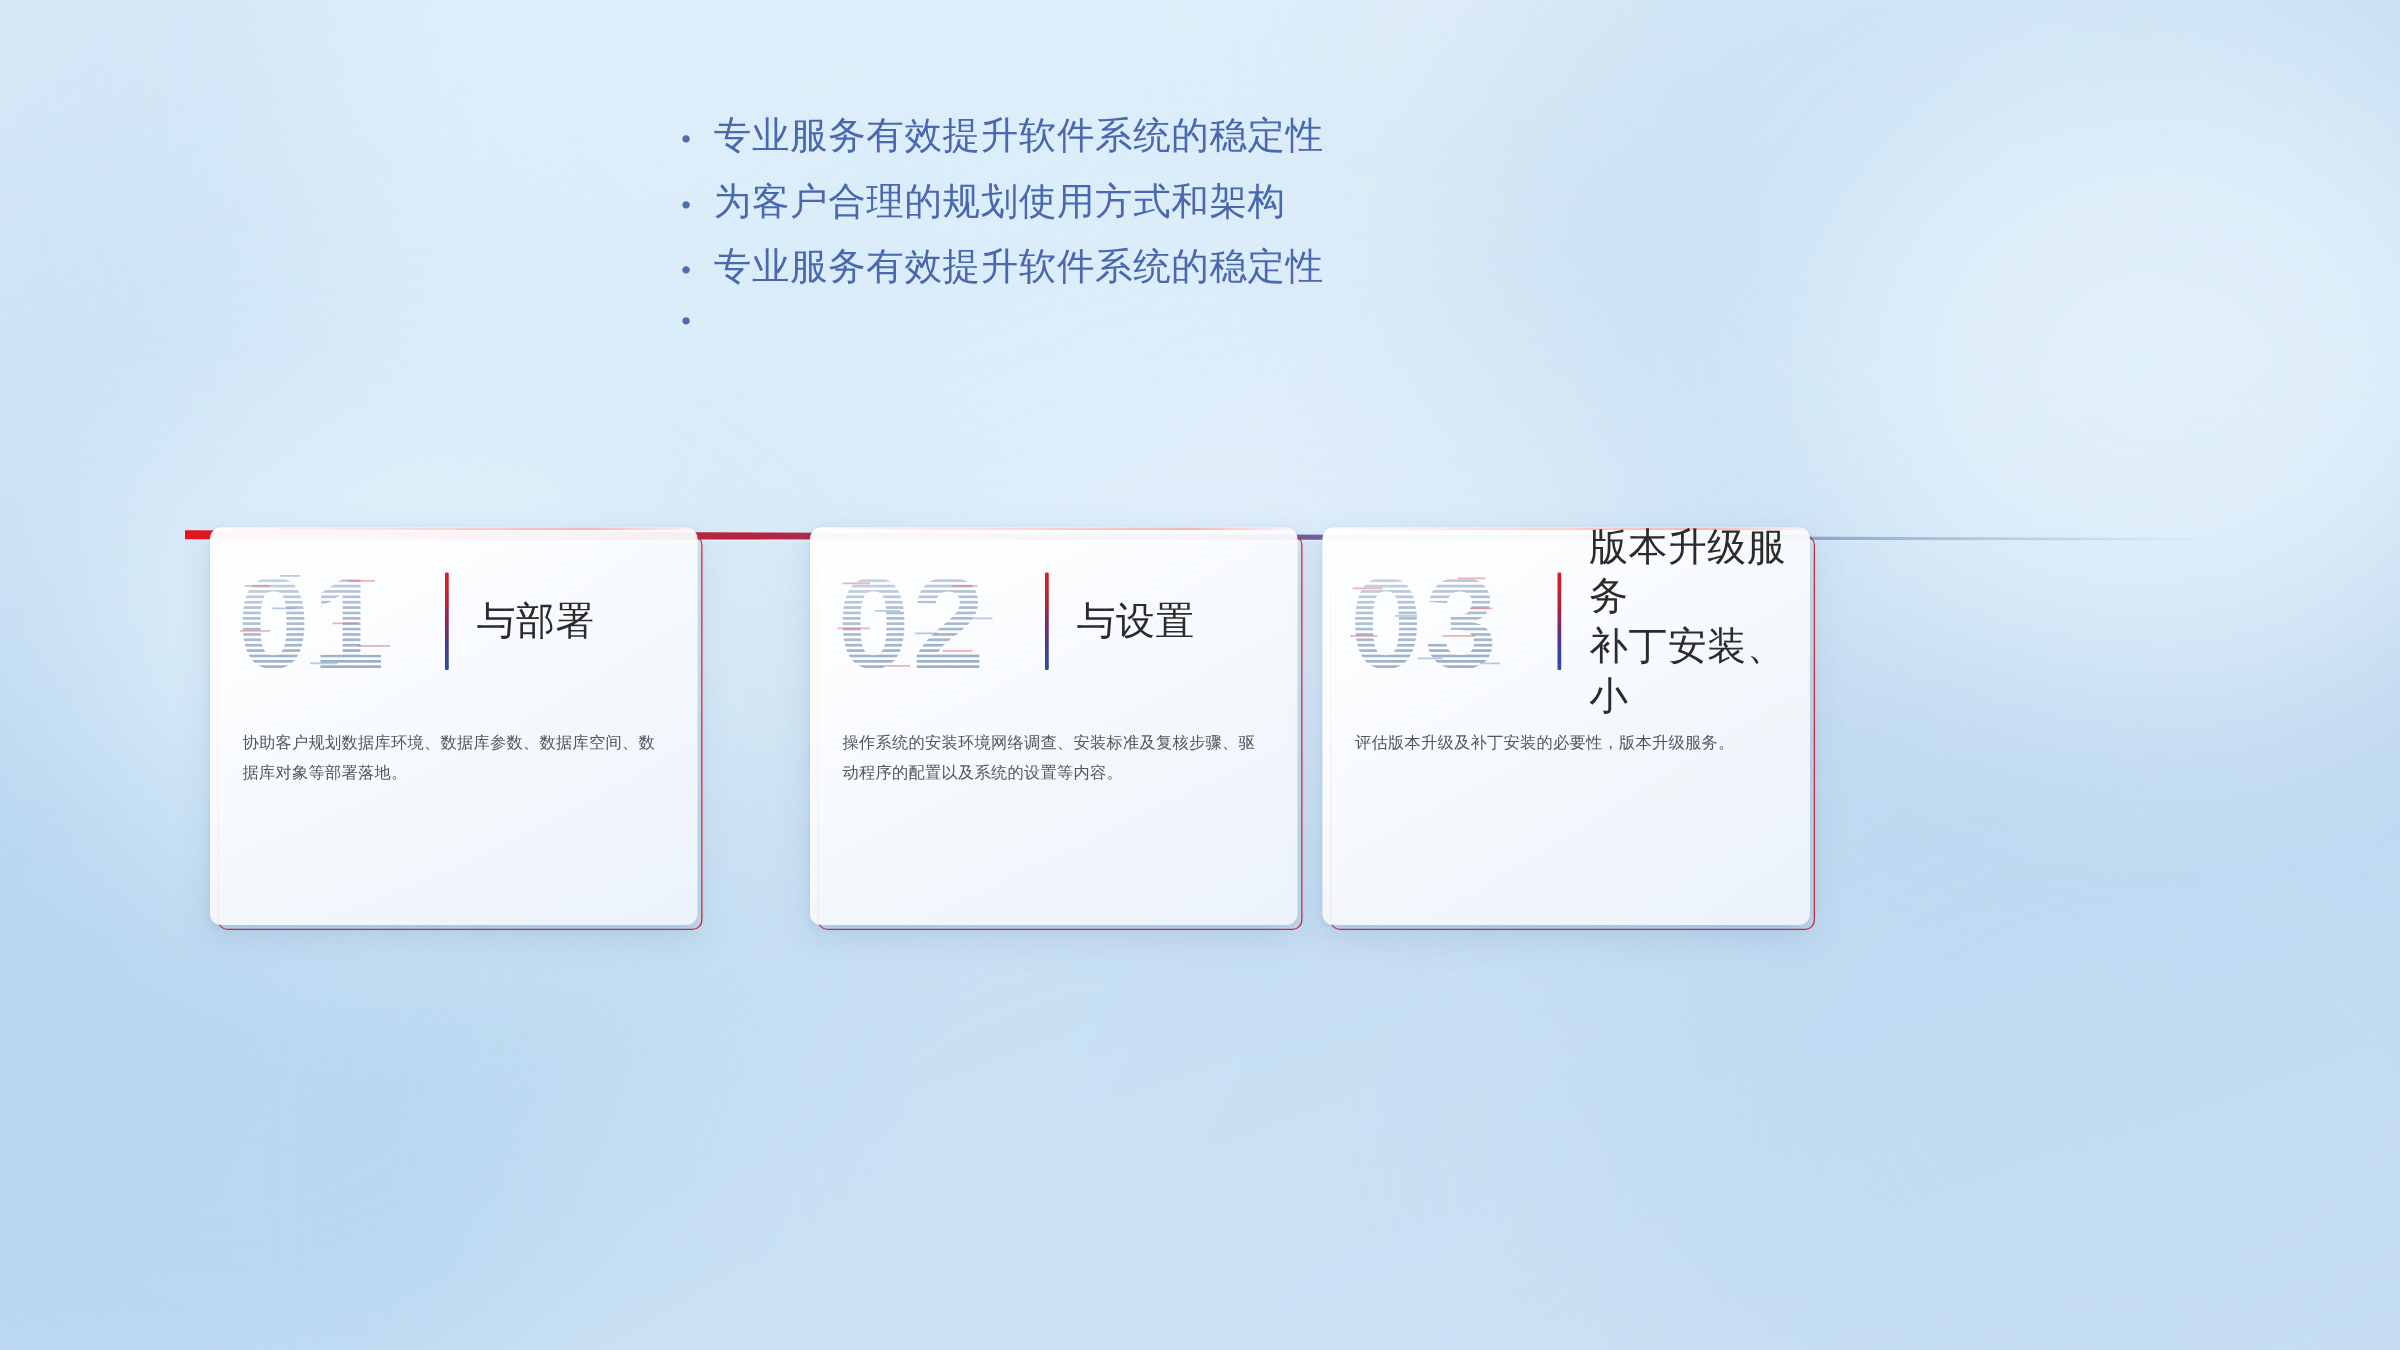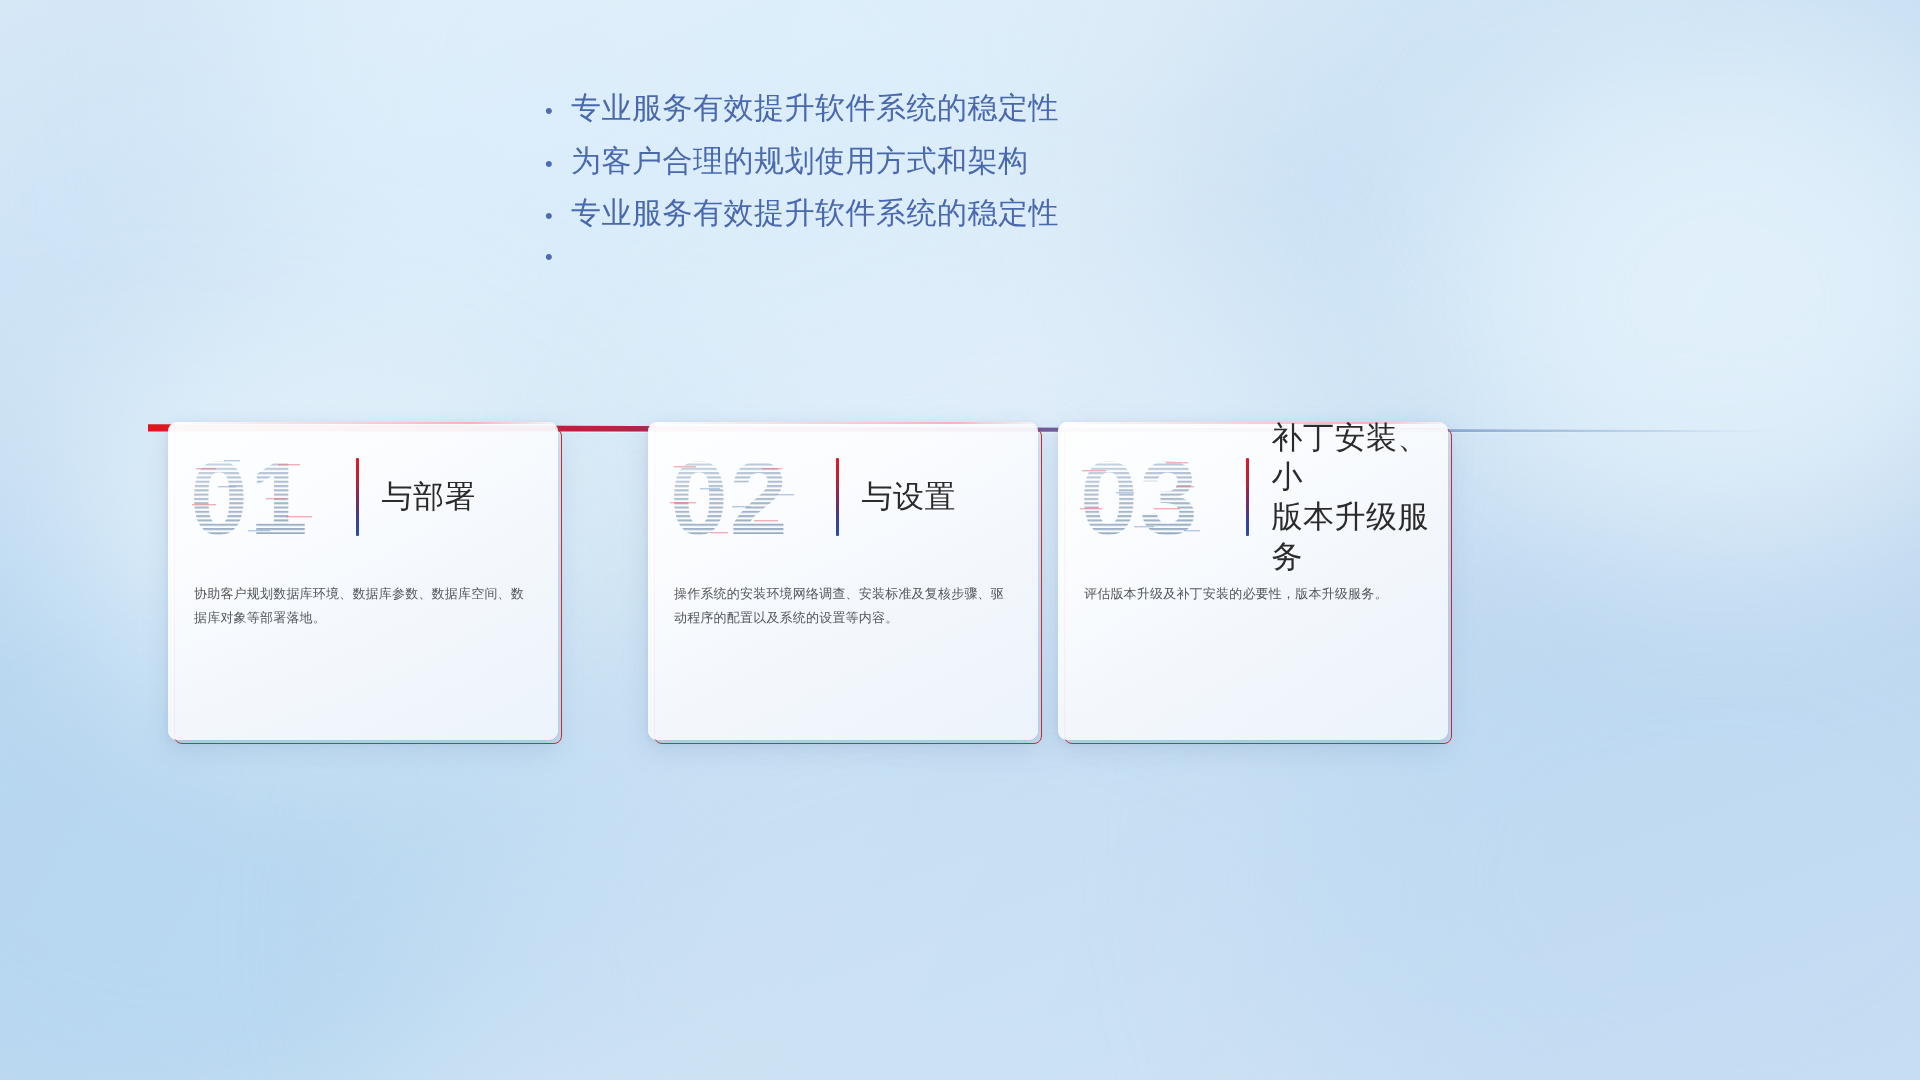--- a/index.html
+++ b/index.html
@@ -281,21 +281,21 @@
               <rect x="74" y="66" width="26" height="1.4" fill="#e6737d"></rect>
               <rect x="96" y="44" width="18" height="1.4" fill="#e6737d"></rect>
               <rect x="36" y="50" width="18" height="1.4" fill="#7fa0d6"></rect>
               <rect x="54" y="84" width="20" height="1.4" fill="#7fa0d6"></rect>
               <rect x="104" y="88" width="16" height="1.4" fill="#7fa0d6"></rect>
             </g>
           </svg>
         </div>
         <div class="vbar"></div>
         <div class="card-title">
+          <div>版本升级服务</div>
           <div>补丁安装、小</div>
-          <div>版本升级服务</div>
         </div>
       </div>
       <div class="card-body">评估版本升级及补丁安装的必要性，版本升级服务。</div>
     </div>
   </div>
 
 </div>
 
 </body></html>

